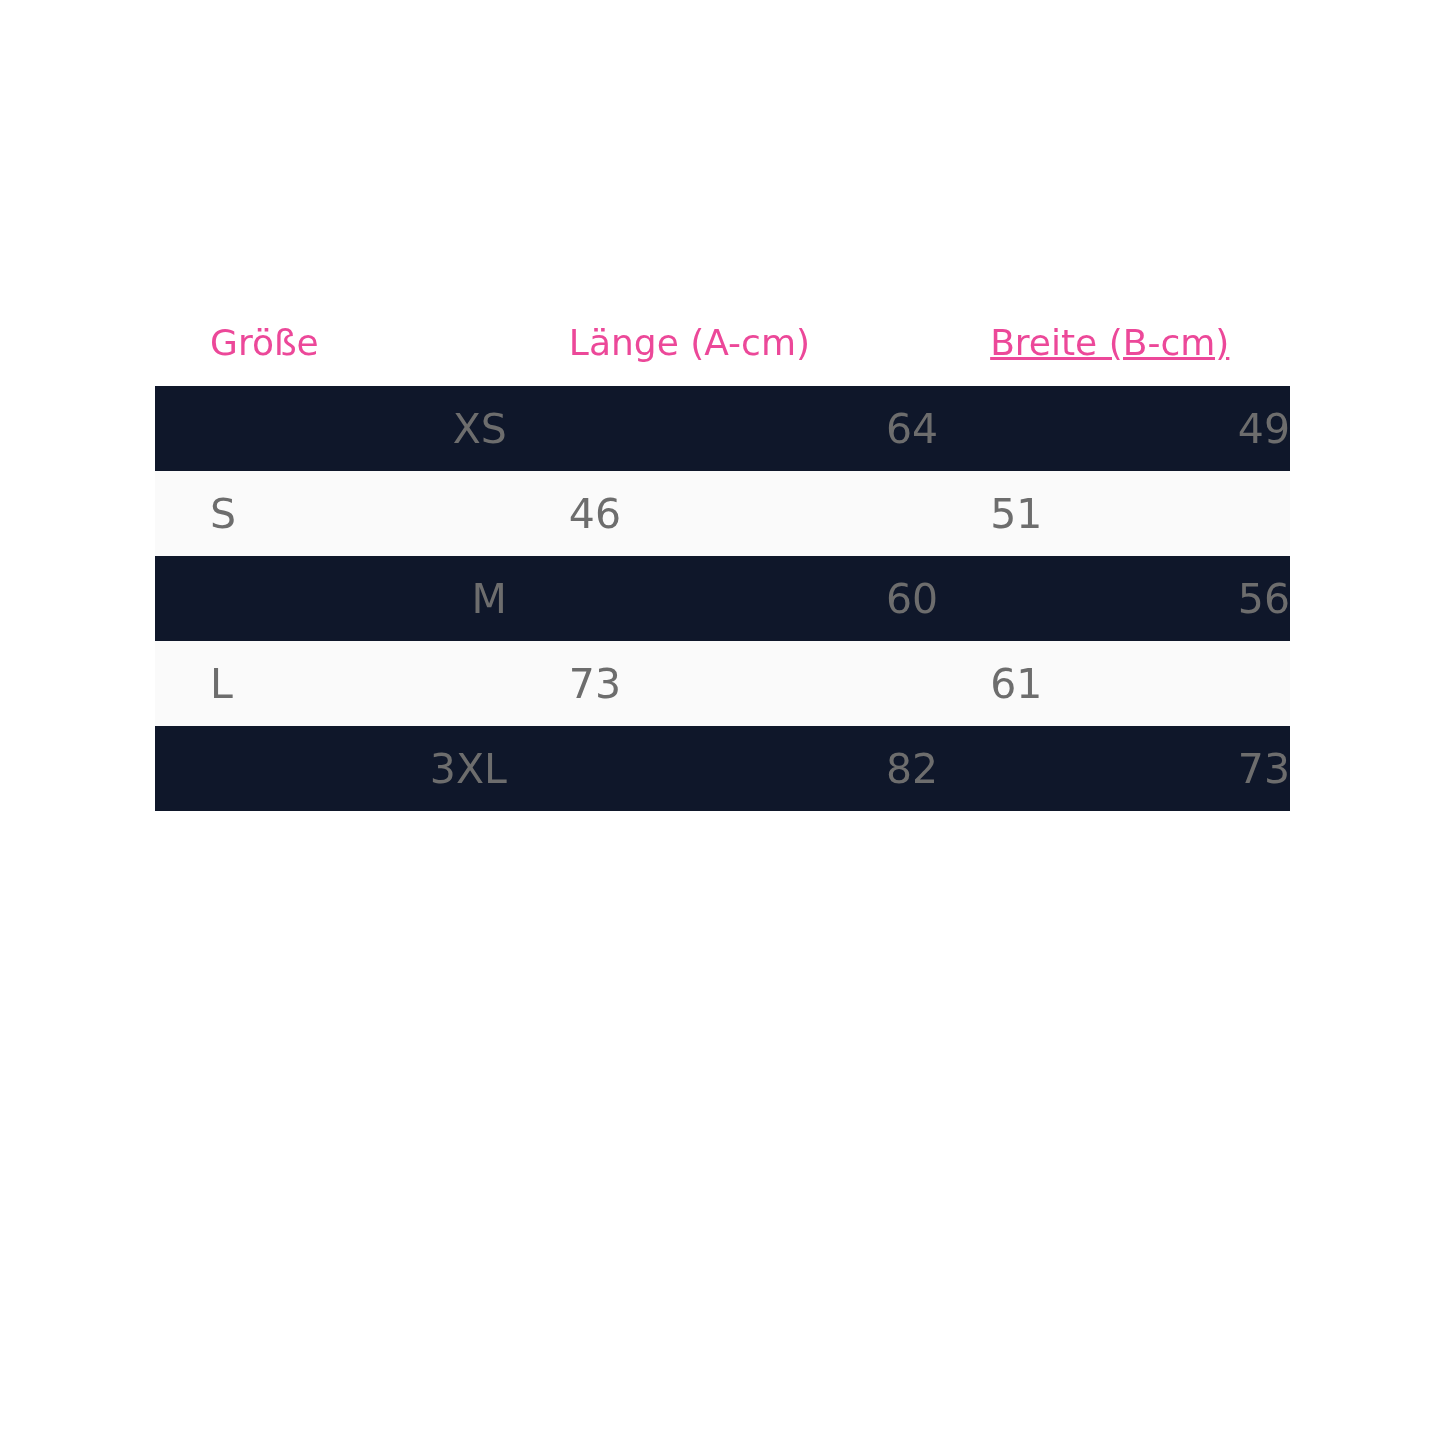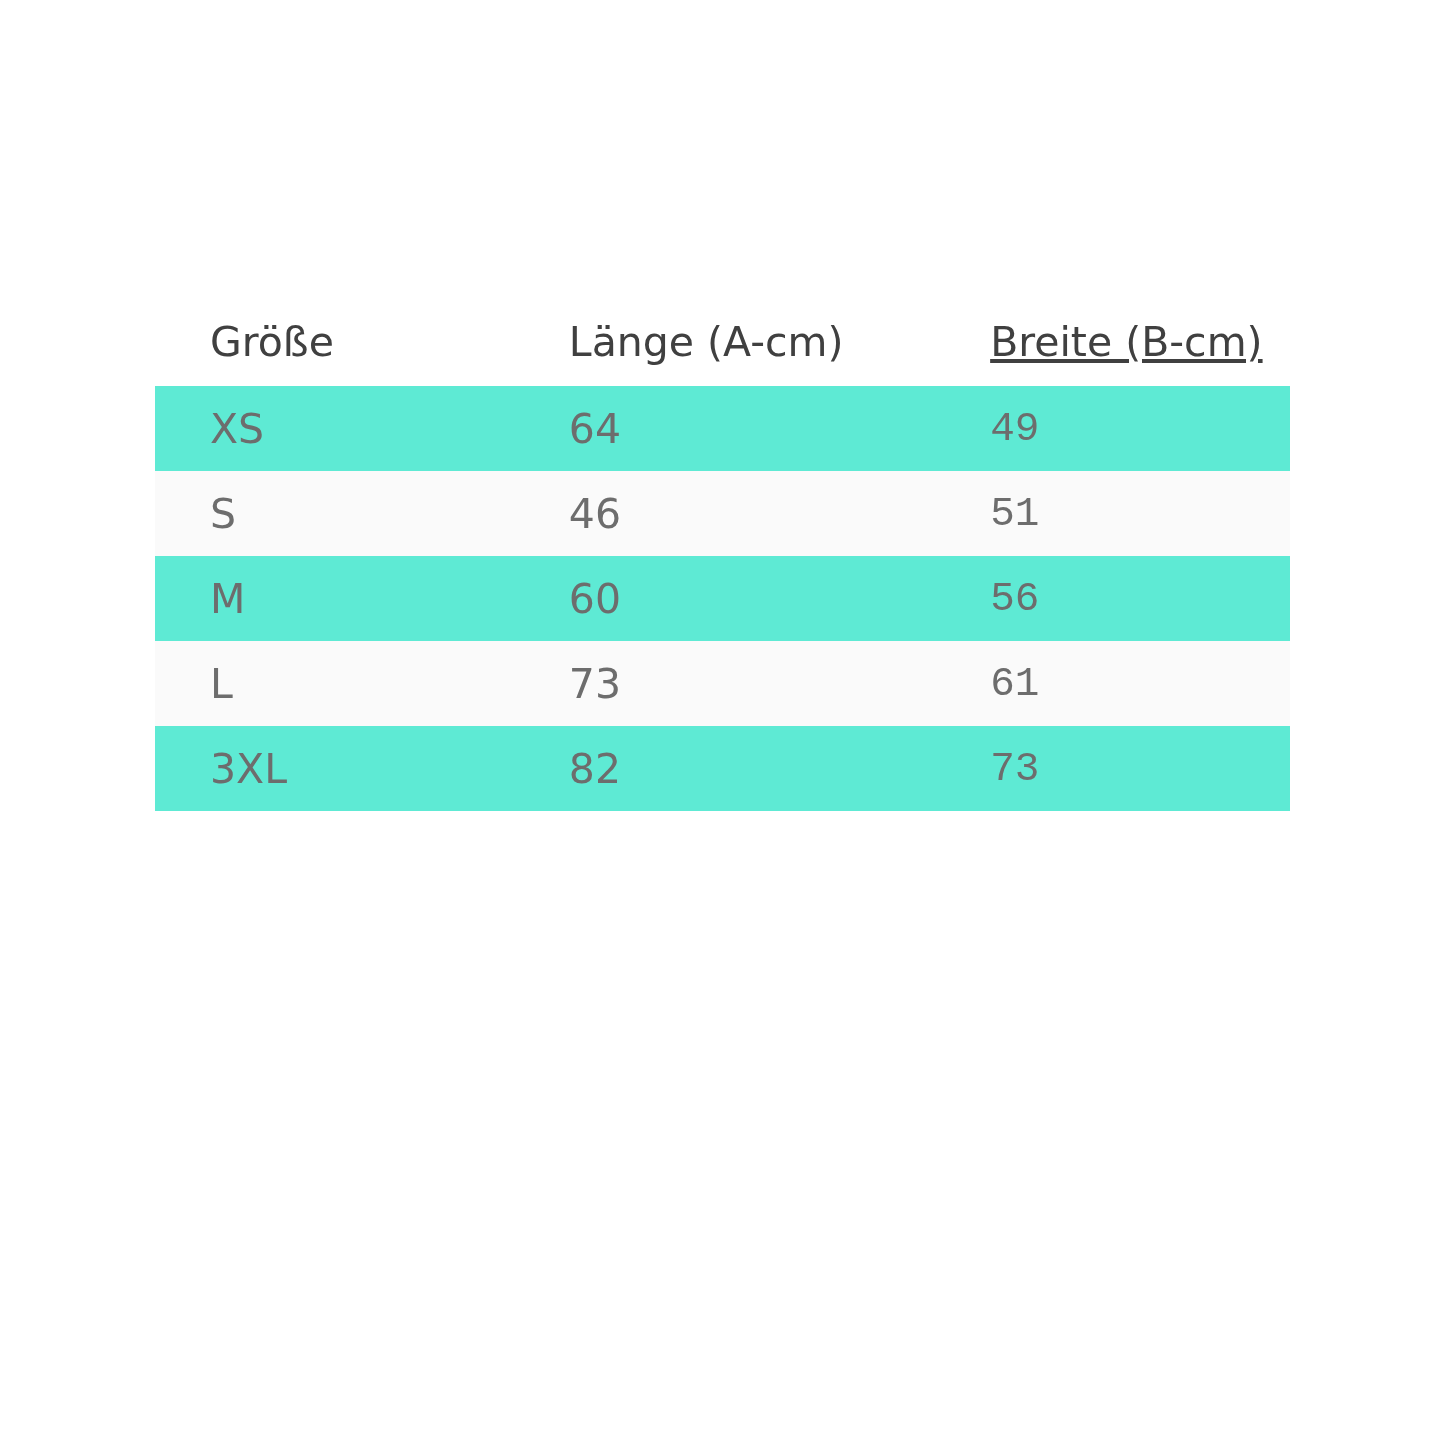--- a/index.html
+++ b/index.html
@@ -33,37 +33,38 @@
   table.size-table td {
     text-align: left;
     font-weight: 400;
     color: #6d6d6d;
     padding: 0;
     border: 0;
     vertical-align: middle;
   }
   table.size-table thead th {
     height: 88px;
-    font-size: 41px;
-    color: #404040;
+    font-size: 36px;
+    color: #ec4899;
     background: #ffffff;
   }
   table.size-table tbody td {
     height: 85px;
     font-size: 41px;
   }
   table.size-table tbody tr.odd td {
-    background: #5eead4;
+    background: #0f172a;
+    text-align: right;
   }
   table.size-table tbody tr.even td {
     background: #fafafa;
   }
   .cell-pad-0 { padding-left: 55px !important; }
   .cell-pad-1 { padding-left: 62px !important; }
-  .cell-pad-2 { padding-left: 52px !important; font-family: Liberation Mono, monospace; }
+  .cell-pad-2 { padding-left: 52px !important; }
   .hdr-pad-0 { padding-left: 55px !important; }
   .hdr-pad-1 { padding-left: 62px !important; }
   .hdr-pad-2 { padding-left: 52px !important; text-decoration: underline; }
 </style>
 </head>
 <body>
 
 <div class="sheet">
   <table class="size-table">
     <colgroup>

